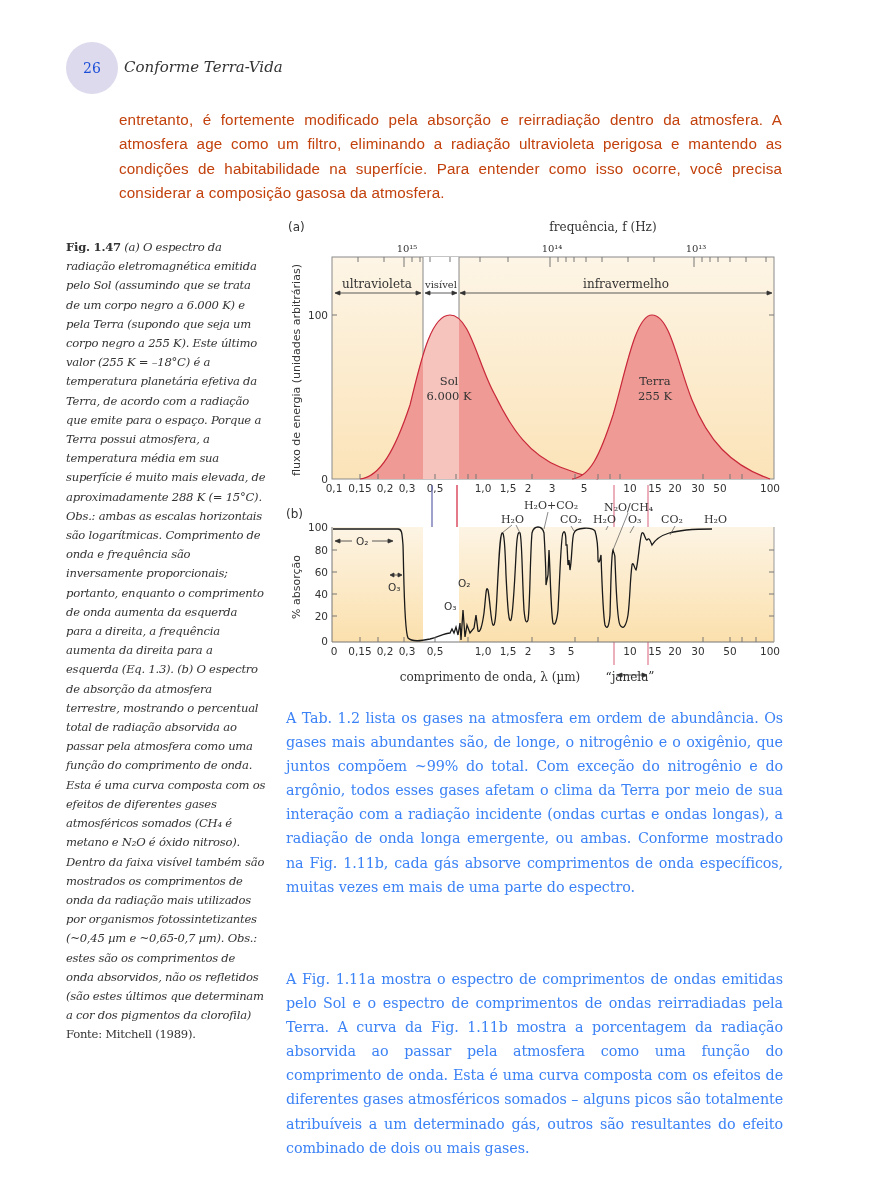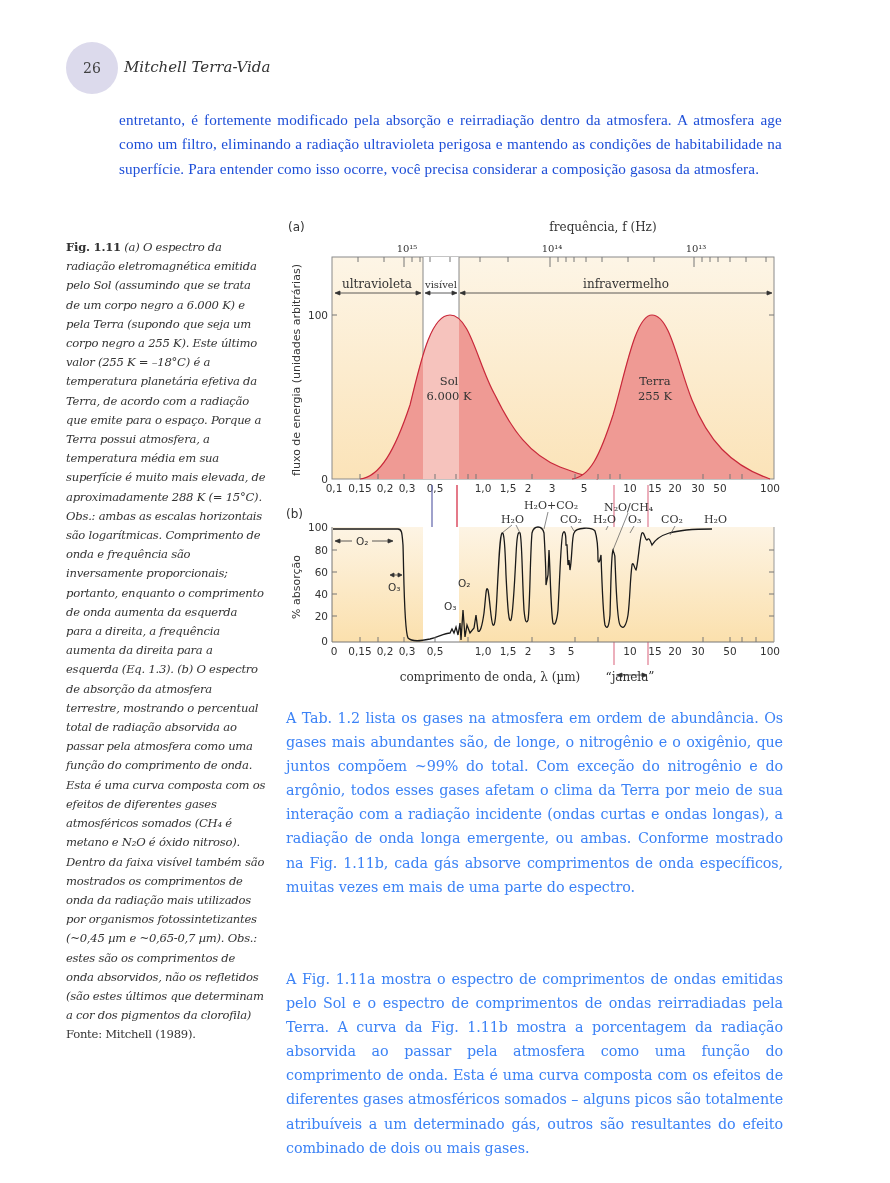--- a/index.html
+++ b/index.html
@@ -1,49 +1,49 @@
 <!DOCTYPE html>
 <html><head>
 <meta charset="utf-8">
 <style>
   * { box-sizing: border-box; margin: 0; padding: 0; }
   html, body { width: 890px; height: 1183px; background: #ffffff; overflow: hidden; }
   body { position: relative; font-family: "DejaVu Serif", serif; color: #2a2a2a; }
 
   .page-badge { position: absolute; left: 66px; top: 42px; width: 52px; height: 52px; border-radius: 50%;
-    background: #dcdaec; display: flex; align-items: center; justify-content: center; font-size: 14px; color: #404040; }
+    background: #dcdaec; display: flex; align-items: center; justify-content: center; font-size: 14px; color: #1d4ed8; }
   .running-head { position: absolute; left: 124px; top: 58px; font-style: italic; font-size: 15px; color: #333; }
 
-  .intro { position: absolute; left: 119px; top: 108px; width: 663px; font-size: 15.2px; line-height: 24.3px; text-align: justify; color: #1d4ed8; font-family: Liberation Serif, serif; letter-spacing: 0.15px; }
+  .intro { position: absolute; left: 119px; top: 108px; width: 663px; font-size: 15.2px; line-height: 24.3px; text-align: justify; color: #c2410c; font-family: Liberation Sans, sans-serif; letter-spacing: 0.15px; }
 
   .caption { position: absolute; left: 66px; top: 238px; width: 200px; font-family: "DejaVu Serif", serif; font-size: 11.6px; line-height: 19.2px; color: #333; font-style: italic; letter-spacing: -0.25px; }
   .caption .figlabel { font-style: normal; font-weight: bold; }
   .caption .up { font-style: normal; margin-top: 8px; }
 
   .figure { position: absolute; left: 280px; top: 215px; width: 510px; height: 475px; }
   .figure svg { width: 510px; height: 475px; display: block; }
   .svgtext { font-family: "DejaVu Serif", serif; }
   .svgsans { font-family: "DejaVu Sans", sans-serif; }
 
   .body-text { position: absolute; left: 286px; width: 497px; font-size: 14.3px; line-height: 24.1px; text-align: justify; color: #3b82f6; letter-spacing: -0.1px; }
   .p1 { top: 706px; }
   .p2 { top: 967px; }
 </style>
 </head>
 <body>
 
 <div class="page-badge">
   <span>26</span>
 </div>
-<div class="running-head">Mitchell Terra-Vida</div>
+<div class="running-head">Conforme Terra-Vida</div>
 
 <p class="intro">entretanto, é fortemente modificado pela absorção e reirradiação dentro da atmosfera. A atmosfera age como um filtro, eliminando a radiação ultravioleta perigosa e mantendo as condições de habitabilidade na superfície. Para entender como isso ocorre, você precisa considerar a composição gasosa da atmosfera.</p>
 
 <div class="caption">
-  <span class="figlabel">Fig. 1.11</span>
+  <span class="figlabel">Fig. 1.47</span>
   <span>(a)</span><span> O espectro da radiação eletromagnética emitida pelo Sol (assumindo que se trata de um corpo negro a 6.000 K) e pela Terra (supondo que seja um corpo negro a 255 K). Este último valor (255 K = –18°C) é a temperatura planetária efetiva da Terra, de acordo com a radiação que emite para o espaço. Porque a Terra possui atmosfera, a temperatura média em sua superfície é muito mais elevada, de aproximadamente 288 K (= 15°C). Obs.: ambas as escalas horizontais são logarítmicas. Comprimento de onda e frequência são inversamente proporcionais; portanto, enquanto o comprimento de onda aumenta da esquerda para a direita, a frequência aumenta da direita para a esquerda (Eq. 1.3).</span>
   <span>(b)</span><span> O espectro de absorção da atmosfera terrestre, mostrando o percentual total de radiação absorvida ao passar pela atmosfera como uma função do comprimento de onda. Esta é uma curva composta com os efeitos de diferentes gases atmosféricos somados (CH₄ é metano e N₂O é óxido nitroso). Dentro da faixa visível também são mostrados os comprimentos de onda da radiação mais utilizados por organismos fotossintetizantes (~0,45 µm e ~0,65-0,7 µm). Obs.: estes são os comprimentos de onda absorvidos, não os refletidos (são estes últimos que determinam a cor dos pigmentos da clorofila)</span>
   <span class="up">Fonte: Mitchell (1989).</span>
 </div>
 
 <div class="figure">
   <svg viewBox="0 0 510 475" xmlns="http://www.w3.org/2000/svg">
     <defs>
       <linearGradient id="bgA" x1="0" y1="0" x2="0" y2="1">
         <stop offset="0" stop-color="#fdf5e6"></stop>

